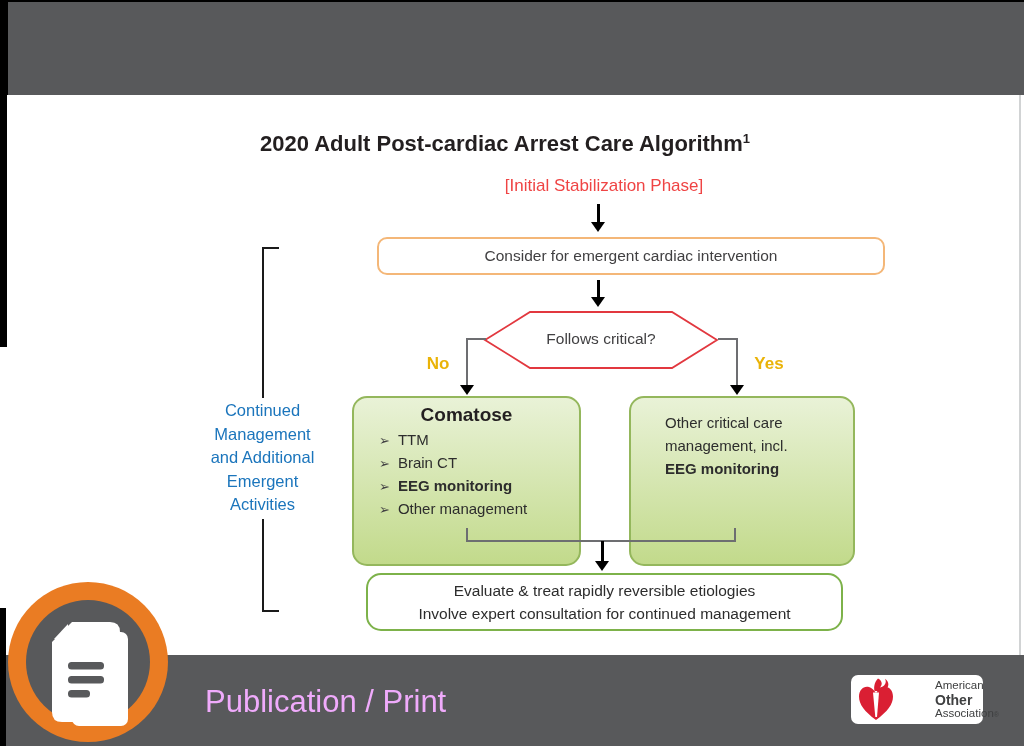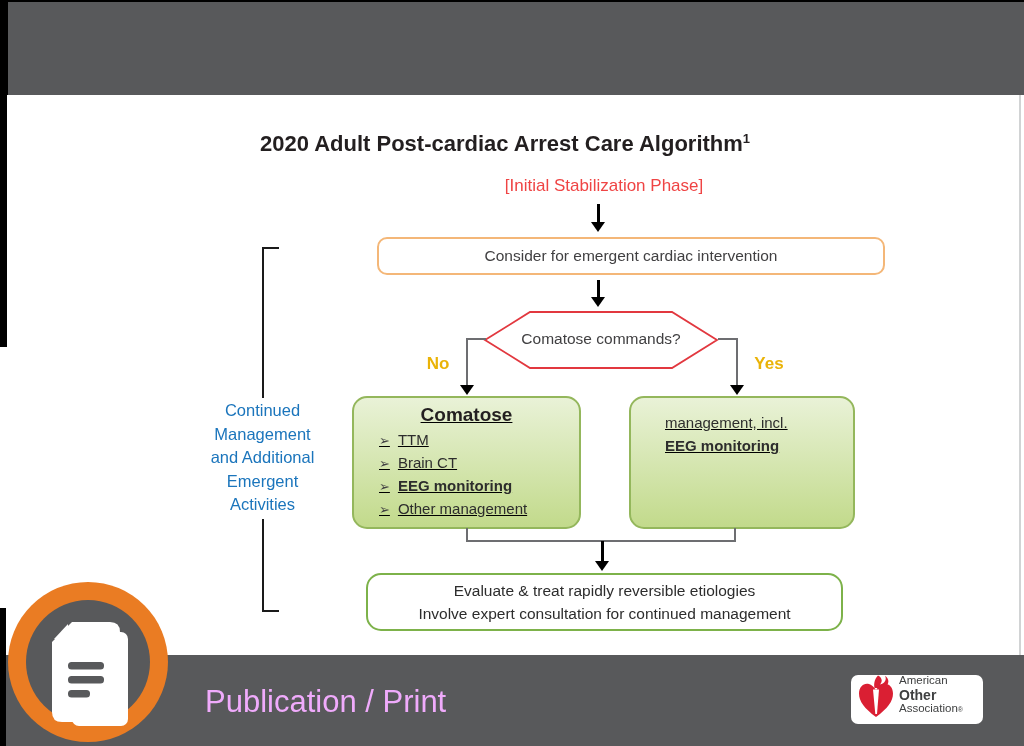--- a/index.html
+++ b/index.html
@@ -29,23 +29,23 @@
   .gline{position:absolute;background:#6d6e71;}
 
   .hex-svg{position:absolute;left:483px;top:310px;}
   .decision-text{position:absolute;left:489px;top:330px;width:224px;text-align:center;
          font-size:15.5px;color:#414042;}
   .branch-label{position:absolute;width:56px;text-align:center;font-size:17px;
          font-weight:700;color:#eab308;}
   .branch-no{left:410px;top:354px;}
   .branch-yes{left:741px;top:354px;}
 
-  .green-box{position:absolute;top:396px;height:133px;box-sizing:border-box;
+  .green-box{position:absolute;top:396px;height:170px;box-sizing:border-box;
          border:2px solid #94b75c;border-radius:15px;
-         background:linear-gradient(#e9f2d7,#c2da8b);text-decoration:underline;}
+         background:linear-gradient(#e9f2d7,#c2da8b);}
   .comatose-box{left:352px;width:229px;}
   .awake-box{left:629px;width:226px;}
   .green-title{margin-top:6px;text-align:center;font-size:19px;font-weight:700;color:#231f20;}
   .bullet-list{margin:3px 0 0 0;padding:0 0 0 25px;list-style:none;}
   .bullet-list li{display:flex;align-items:baseline;font-size:15px;line-height:22px;color:#2d2d2d;}
   .bullet-glyph{font-size:13px;margin-right:8px;color:#414042;}
   .bold-item{font-weight:700;}
   .awake-lines{margin-top:13px;padding-left:34px;font-size:15px;line-height:23px;color:#2d2d2d;}
 
   .final-box{position:absolute;left:366px;top:573px;width:477px;height:58px;
@@ -59,21 +59,21 @@
 
   .footer-label{position:absolute;left:205px;top:684px;font-size:31px;color:#f0abfc;}
 
   .badge-outer{position:absolute;left:8px;top:582px;width:160px;height:160px;
          border-radius:50%;background:#ea7c23;}
   .badge-inner{position:absolute;left:26px;top:600px;width:124px;height:124px;
          border-radius:50%;background:#58595b;}
   .doc-svg{position:absolute;left:44px;top:616px;}
 
   .aha-logo{position:absolute;left:851px;top:675px;width:132px;height:49px;background:#fff;
-         border-radius:7px;display:flex;}
+         border-radius:7px;display:flex;align-items:center;gap:36px;}
   .aha-heart{margin-left:5px;flex:0 0 auto;}
   .aha-text{margin-left:3px;color:#3f4041;line-height:1;}
   .aha-line1{font-size:11.5px;}
   .aha-line2{font-size:14px;font-weight:700;margin-top:1px;}
   .aha-line3{font-size:11.5px;margin-top:1px;}
   .aha-reg{font-size:7px;vertical-align:baseline;}
 </style>
 </head>
 <body>
 
@@ -93,21 +93,21 @@
   <div class="consider-box">
     <span>Consider for emergent cardiac intervention</span>
   </div>
 
   <div class="vstem" style="left:597px;top:280px;height:19px;"></div>
   <div class="arrowhead" style="left:591px;top:297px;"></div>
 
   <svg class="hex-svg" width="236" height="60">
     <polygon points="2,30 47,2 189,2 234,30 189,58 47,58" fill="#ffffff" stroke="#e2383f" stroke-width="1.8"></polygon>
   </svg>
-  <div class="decision-text">Comatose commands?</div>
+  <div class="decision-text">Follows critical?</div>
 
   <div class="branch-label branch-no">No</div>
   <div class="branch-label branch-yes">Yes</div>
 
   <div class="gline" style="left:466px;top:338px;width:20px;height:2px;"></div>
   <div class="gline" style="left:466px;top:338px;width:2px;height:49px;"></div>
   <div class="arrowhead" style="left:460px;top:385px;"></div>
 
   <div class="gline" style="left:718px;top:338px;width:20px;height:2px;"></div>
   <div class="gline" style="left:736px;top:338px;width:2px;height:49px;"></div>
@@ -130,20 +130,21 @@
         </li>
       <li>
           <span class="bullet-glyph">➢</span>
           <span>Other management</span>
         </li>
     </ul>
   </div>
 
   <div class="green-box awake-box">
     <div class="awake-lines">
+      <div>Other critical care</div>
       <div>management, incl.</div>
       <div class="bold-item">EEG monitoring</div>
     </div>
   </div>
 
   <div class="gline" style="left:466px;top:528px;width:2px;height:14px;"></div>
   <div class="gline" style="left:734px;top:528px;width:2px;height:14px;"></div>
   <div class="gline" style="left:466px;top:540px;width:270px;height:2px;"></div>
   <div class="vstem" style="left:601px;top:541px;height:22px;"></div>
   <div class="arrowhead" style="left:595px;top:561px;"></div>

